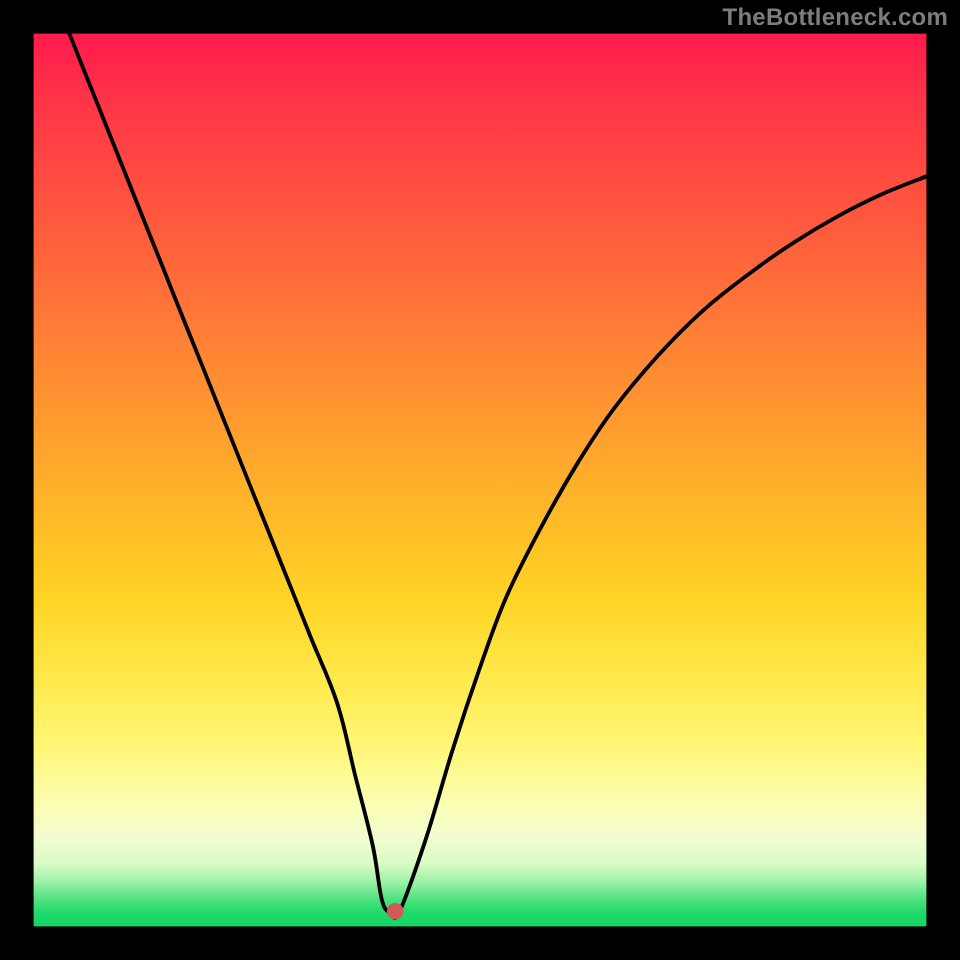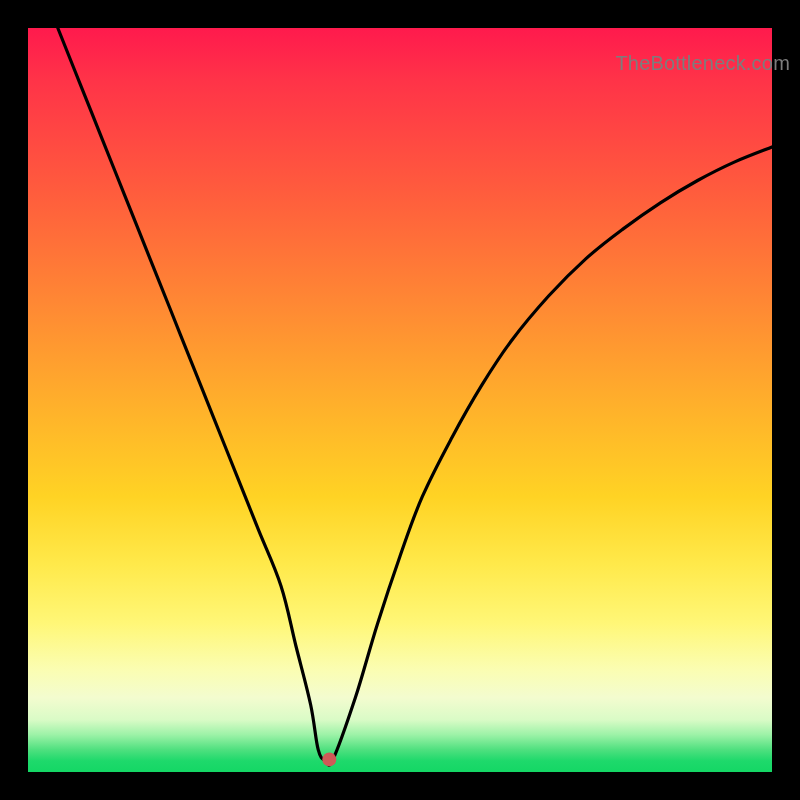--- a/index.html
+++ b/index.html
@@ -50,24 +50,23 @@
     width: 744px;
     height: 744px;
     overflow: visible;
   }
   .watermark {
     position: absolute;
     top: 4px;
     right: 10px;
     color: #7d7d7d;
     font-size: 20px;
-    font-weight: 400;
+    font-weight: 700;
     letter-spacing: 0.2px;
     user-select: none;
-    margin-top: 48px;
   }
 </style>
 </head>
 <body>
 
 <div class="frame">
 
   <div class="plot-area">
     <svg viewBox="0 0 744 744" preserveAspectRatio="none">
       <path id="curve-path" fill="none" stroke="#000000" stroke-width="3.2" stroke-linecap="round" stroke-linejoin="round" d="M 29.8 0.0 C 33.8 10.0, 44.0 35.7, 52.1 55.8 C 60.1 75.9, 66.4 91.5, 74.4 111.6 C 82.4 131.7, 88.7 147.3, 96.7 167.4 C 104.8 187.5, 111.0 203.1, 119.0 223.2 C 127.1 243.3, 133.3 258.9, 141.4 279.0 C 149.4 299.1, 155.6 314.7, 163.7 334.8 C 171.7 354.9, 178.0 370.5, 186.0 390.6 C 194.0 410.7, 200.3 426.3, 208.3 446.4 C 216.4 466.5, 222.6 482.1, 230.6 502.2 C 238.7 522.3, 246.3 537.2, 253.0 558.0 C 259.7 578.8, 262.5 596.1, 267.8 617.5 C 273.2 638.9, 278.7 658.3, 282.7 677.0 C 286.7 695.8, 287.5 711.6, 290.2 721.7 C 292.8 731.7, 294.9 731.1, 297.6 732.8 C 300.3 734.6, 299.7 742.7, 305.0 731.4 C 310.4 720.0, 319.3 694.1, 327.4 669.6 C 335.4 645.1, 341.6 620.6, 349.7 595.2 C 357.7 569.8, 364.0 551.0, 372.0 528.2 C 380.0 505.5, 384.9 490.1, 394.3 468.7 C 403.7 447.3, 413.4 429.3, 424.1 409.2 C 434.8 389.1, 443.1 374.5, 453.8 357.1 C 464.6 339.7, 471.5 328.6, 483.6 312.5 C 495.7 296.4, 507.4 282.6, 520.8 267.8 C 534.2 253.1, 544.6 242.7, 558.0 230.6 C 571.4 218.6, 581.8 210.9, 595.2 200.9 C 608.6 190.8, 619.0 183.5, 632.4 174.8 C 645.8 166.1, 656.2 159.9, 669.6 152.5 C 683.0 145.2, 693.4 139.9, 706.8 133.9 C 720.2 127.9, 737.3 121.7, 744.0 119.0"></path>

